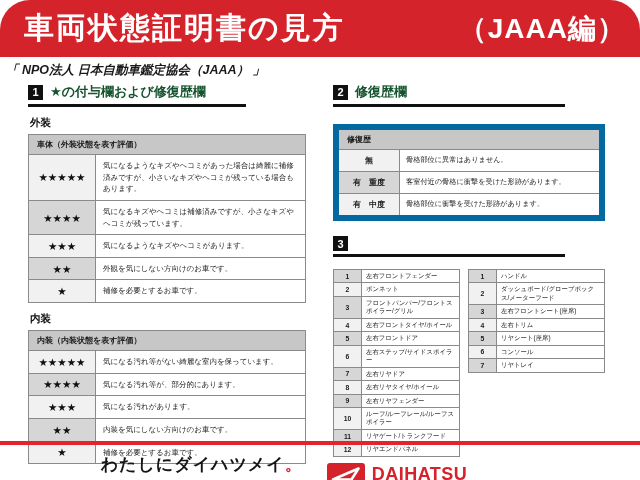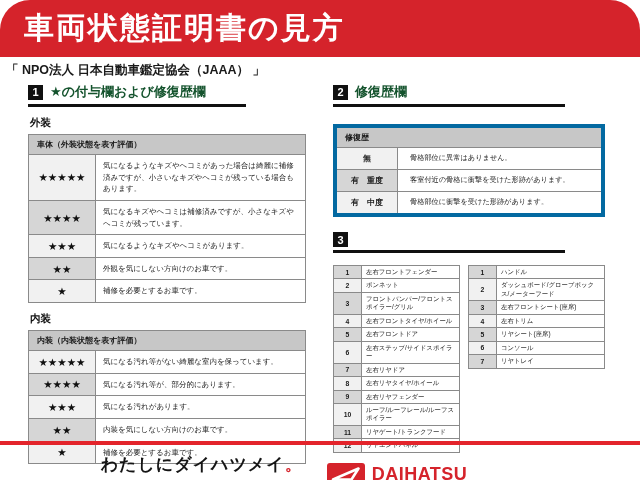--- a/index.html
+++ b/index.html
@@ -7,21 +7,21 @@
     position:relative;width:640px;height:480px;overflow:hidden;background:#fff;
     font-family:"Liberation Sans","DejaVu Sans",sans-serif;color:#1a1a1a;border-radius:30px;
   }
   
   .banner{
     height:57px;background:#d5232b;display:flex;align-items:center;
     justify-content:space-between;padding:0 14px 0 24px;box-sizing:border-box;
   }
   .banner .t1{font-size:30px;font-weight:bold;color:#fff;letter-spacing:2px;white-space:nowrap;}
   .banner .t2{font-size:28px;font-weight:bold;color:#fff;letter-spacing:1px;white-space:nowrap;}
-  .subtitle{font-size:12.5px;font-weight:600;color:#1a1a1a;padding:5px 12px 0 6px;}
+  .subtitle{font-size:12.5px;font-weight:600;color:#1a1a1a;padding:5px 12px 0 6px;font-style:italic;}
   
   .cols{display:flex;padding:4px 0 0 28px;}
   .col-left{width:280px;}
   .col-right{margin-left:25px;width:275px;}
   
   .sec-head{display:flex;align-items:center;gap:7px;border-bottom:3px solid #101010;padding-bottom:3px;}
   .w-sec1{width:218px;}
   .w-sec2{width:232px;}
   .sec-num{
     width:15px;height:15px;background:#101010;color:#fff;font-size:11px;font-weight:bold;
@@ -32,25 +32,25 @@
   .tbl-label{font-size:10.5px;font-weight:bold;margin:9px 0 4px 2px;color:#101010;}
   table{border-collapse:collapse;}
   .rating-table{width:278px;border:1px solid #6b6b6b;}
   .rating-table td{border:1px solid #8a8a8a;vertical-align:middle;}
   .rating-table .thead td{background:#c7c7c7;font-size:8px;font-weight:600;padding:4px 8px;color:#1a1a1a;}
   .stars{width:62px;text-align:center;font-size:10.5px;color:#101010;padding:4px 2px;white-space:nowrap;}
   .desc{font-size:7.5px;line-height:1.55;padding:5px 7px;color:#222;background:#fff;margin-left:40px;}
   .cell-light{background:#f1f1f1;}
   .cell-dark{background:#d6d6d6;}
   
-  .repair-table{width:272px;margin-top:17px;border:4px solid #0369a1;}
+  .repair-table{width:272px;margin-top:17px;border:6px solid #0369a1;}
   .repair-table td{border:1px solid #8a8a8a;vertical-align:middle;}
   .repair-table .thead td{background:#c7c7c7;font-size:8px;font-weight:600;padding:4px 8px;}
   .grade{width:56px;text-align:center;font-size:8px;font-weight:600;padding:5px 2px;white-space:nowrap;color:#1a1a1a;}
-  .rdesc{font-size:7.2px;line-height:1.5;padding:5px 12px;background:#fff;color:#222;}
+  .rdesc{font-size:7.2px;line-height:1.5;padding:5px 6px;background:#fff;color:#222;}
   
   .s3-wrap{display:flex;gap:8px;margin-top:12px;align-items:flex-start;}
   .parts-table{border:1px solid #6b6b6b;}
   .parts-left{width:127px;}
   .parts-right{width:137px;}
   .parts-table td{border:1px solid #8a8a8a;vertical-align:middle;}
   .no{width:25px;text-align:center;font-size:6.8px;font-weight:600;padding:2px 1px;color:#1a1a1a;}
   .pname{font-size:6.4px;line-height:1.32;padding:2px 4px;background:#fff;color:#222;}
   .sec3-gap{margin-top:15px;}
   
@@ -64,20 +64,21 @@
   .daihatsu{display:flex;align-items:center;gap:7px;margin-top:20px;}
   .d-word{font-size:18px;font-weight:bold;color:#d5232b;letter-spacing:0.5px;white-space:nowrap;}
 </style>
 </head>
 <body>
 
 <div class="page">
 
   <div class="banner">
     <span class="t1">車両状態証明書の見方</span>
+    <span class="t2">（JAAA編）</span>
   </div>
 
   <div class="subtitle">「 NPO法人 日本自動車鑑定協会（JAAA） 」</div>
 
   <div class="cols">
 
     <div class="col-left">
 
       <div class="sec-head w-sec1">
         <span class="sec-num">1</span>

